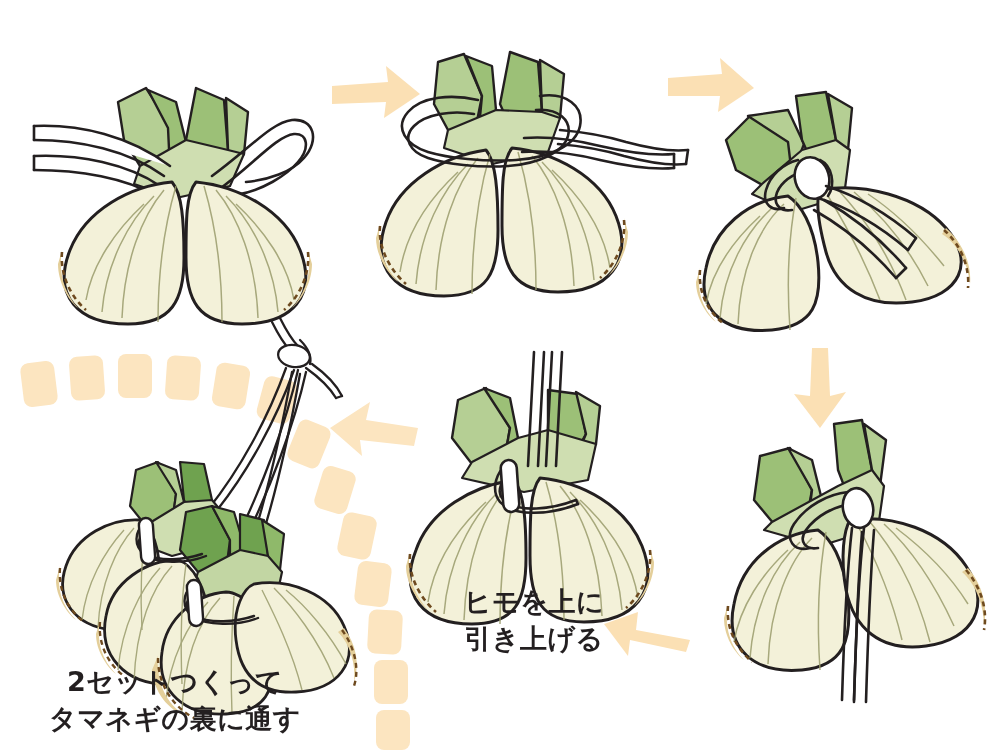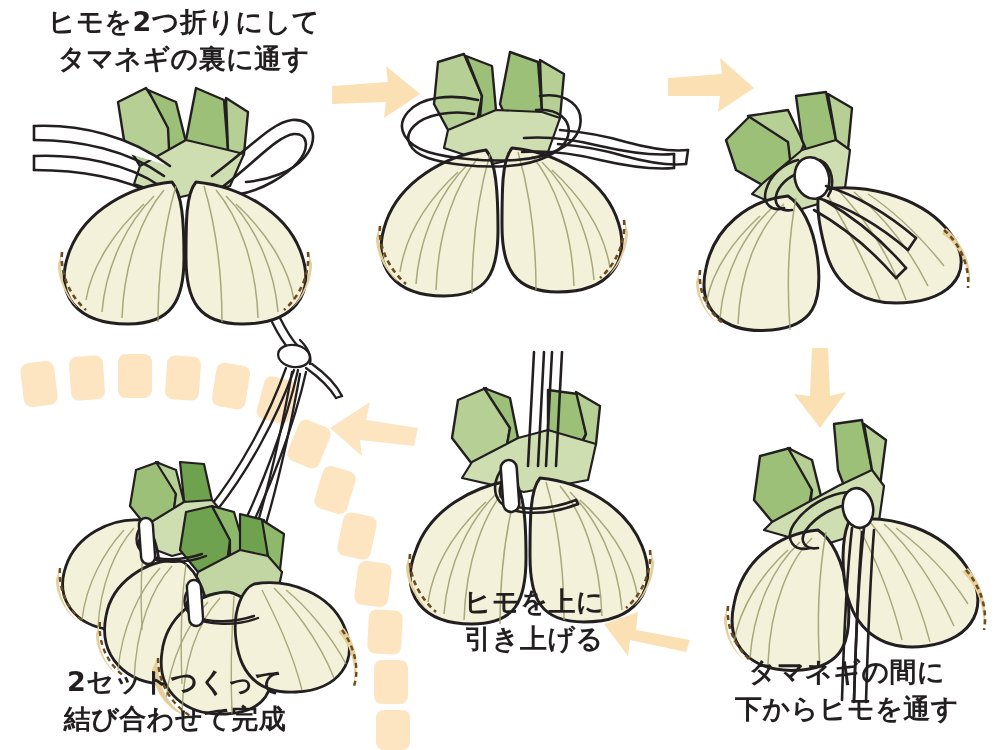--- a/index.html
+++ b/index.html
@@ -372,27 +372,23 @@
           <rect x="140" y="518" width="14" height="46" rx="7" transform="rotate(-4 147 541)" fill="#ffffff"></rect>
 
           <path d="M192,586 C182,594 182,608 192,616 C206,626 238,626 258,618" fill="none"></path>
           <path d="M190,598 C184,604 186,612 194,616 C210,624 236,622 254,616" fill="none"></path>
           <rect x="188" y="580" width="14" height="46" rx="7" transform="rotate(-4 195 603)" fill="#ffffff"></rect>
         </g>
       </g>
     </g>
   </svg>
 
-  <div class="caption cap-c" id="cap-step1">ヒモを2つ折りにして
-タマネギの裏に通す</div>
-
-
-
-  <div class="caption cap-c" id="cap-step4">タマネギの間に
-下からヒモを通す</div>
+
+
+
 
   <div class="caption cap-c" id="cap-step5">ヒモを上に
 引き上げる</div>
 
   <div class="caption cap-c" id="cap-step6">2セットつくって
-結び合わせて完成</div>
+タマネギの裏に通す</div>
 
 </div>
 
 </body></html>

